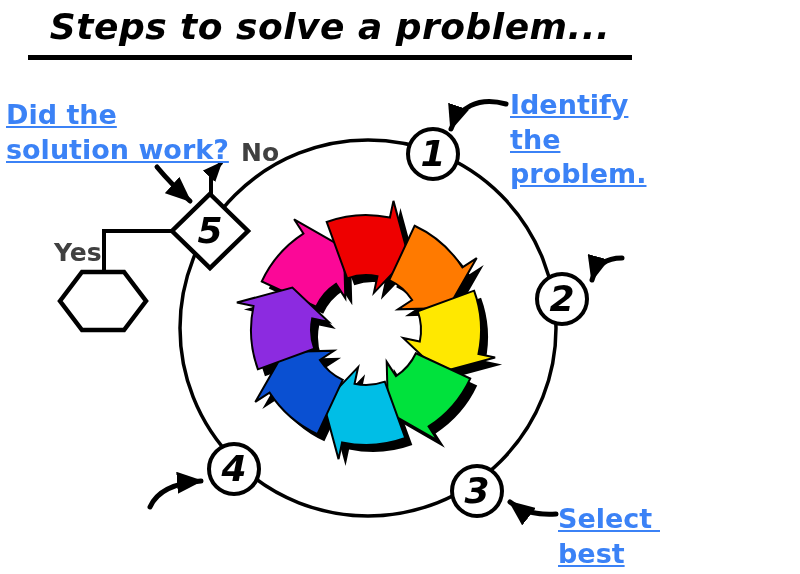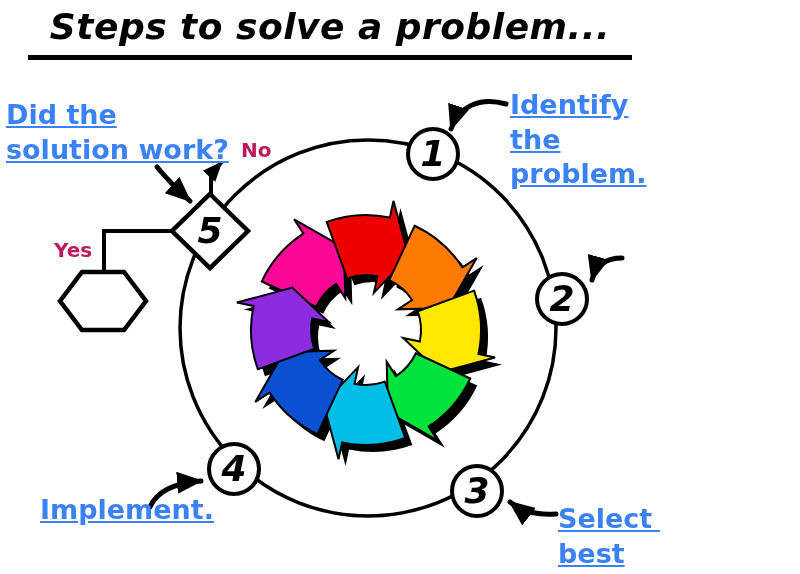--- a/index.html
+++ b/index.html
@@ -43,23 +43,23 @@
     color: #3b82f6;
     font-weight: bold;
     font-size: 27px;
     line-height: 1.28;
     white-space: pre-line;
     z-index: 3;
     text-decoration: underline;
   }
   .small-label {
     position: absolute;
-    color: #be185d;
+    color: #404040;
     font-weight: bold;
-    font-size: 20px;
+    font-size: 25px;
     z-index: 3;
   }
   .step-circle {
     position: absolute;
     width: 54px; height: 54px;
     box-sizing: border-box;
     border: 4px solid #000;
     border-radius: 50%;
     background: #fff;
     display: flex;
@@ -167,20 +167,19 @@
     <span class="step-num">4</span>
   </div>
 
   <div class="diamond-num">5</div>
 
 
   <div class="label" style="left:510px; top:88px;">Identify
 the problem.</div>
   <div class="label" style="left:558px; top:502px;">Select the
 best alternative.</div>
-  <div class="label" style="left:40px;  top:493px;">Implement.</div>
   <div class="label" style="left:6px;   top:98px;">Did the
 solution work?</div>
 
   <div class="small-label" style="left:241px; top:138px;">No</div>
   <div class="small-label" style="left:54px;  top:238px;">Yes</div>
 
 </div>
 
 </body></html>

